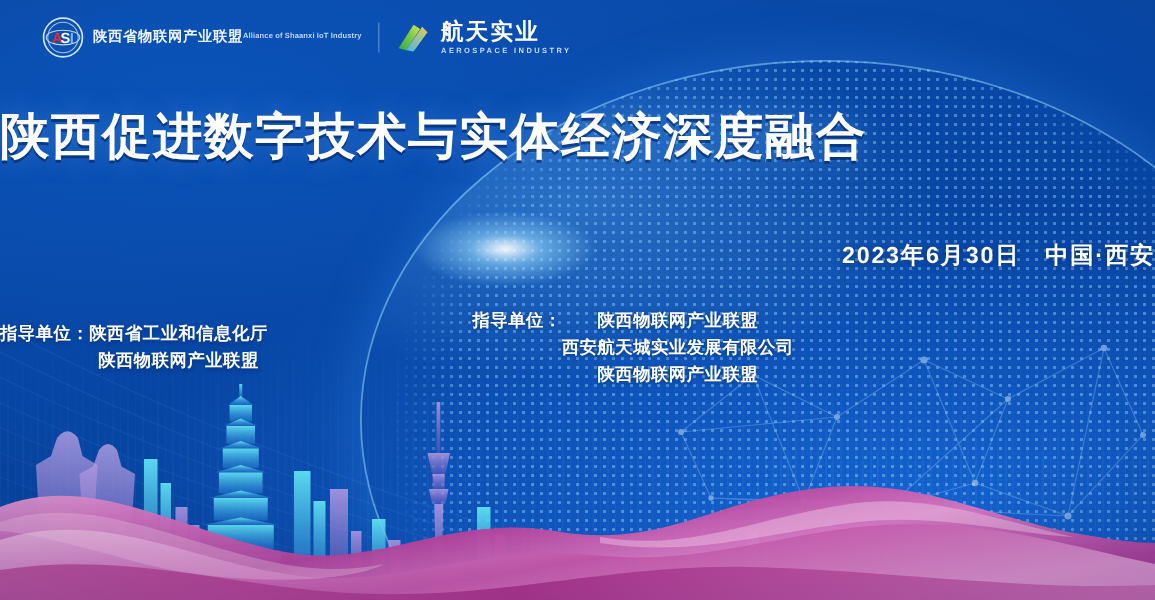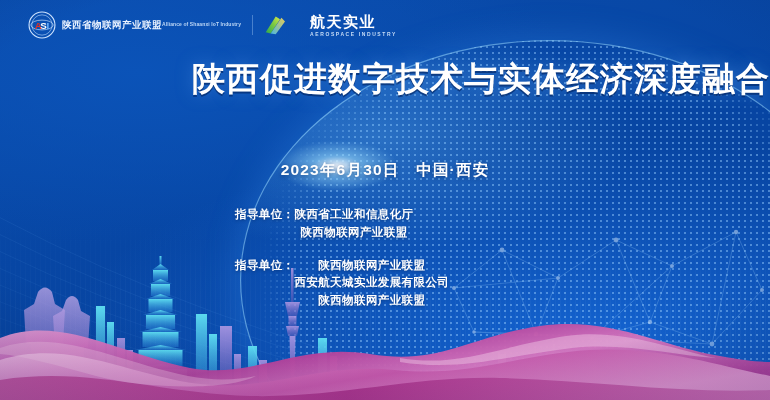--- a/index.html
+++ b/index.html
@@ -94,73 +94,73 @@
   .asi-text { display: flex; flex-direction: row; justify-content: center; line-height: 1; }
   .asi-cn {
     font-size: 9.5px; font-weight: bold; letter-spacing: .5px;
     color: #e9f2ff; white-space: nowrap;
   }
   .asi-en {
     font-size: 5px; font-weight: bold; letter-spacing: .1px;
     color: #bcd6f5; white-space: nowrap; margin-top: 2px;
   }
   .divider-dot { width: 1px; height: 20px; background: rgba(190,220,255,.35); }
-  .aero-mark { display: flex; align-items: center; gap: 24px; }
+  .aero-mark { display: flex; align-items: center; gap: 8px; }
   .aero-swoosh { width: 22px; height: 20px; flex: none; }
   .aero-text { display: flex; flex-direction: column; line-height: 1; }
   .aero-cn {
     font-size: 15px; font-weight: bold; color: #ffffff; letter-spacing: 1.5px; white-space: nowrap;
   }
   .aero-en {
     font-size: 5px; font-weight: bold; color: #c6dcf7; letter-spacing: 1.6px;
     margin-top: 3px; white-space: nowrap;
   }
 
   
   .headline {
     position: absolute;
-    left: 0; right: 0; top: 58px;
-    text-align: right;
+    left: 0; right: 0; top: 70px;
+    text-align: left;
     z-index: 6;
   }
   .headline .ln {
     display: block;
     color: #ffffff;
     font-weight: bold;
     font-size: 33px;
     line-height: 1.28;
     letter-spacing: 1px;
     text-shadow:
       0 2px 0 rgba(3,38,100,.65),
       0 0 18px rgba(110,180,255,.35);
     white-space: nowrap;
   }
 
   .datebar {
     position: absolute;
     left: 0; right: 0; top: 160px;
-    text-align: center;
+    text-align: right;
     z-index: 6;
   }
   .datebar .dtxt {
     color: #ffffff;
     font-weight: bold;
     font-size: 15.5px;
     letter-spacing: 1.2px;
     text-shadow: 0 1px 4px rgba(3,34,90,.6);
     white-space: nowrap;
   }
 
   
   .orgs {
     position: absolute;
     left: 0; right: 0; top: 206px;
     z-index: 6;
     display: flex;
-    flex-direction: column;
+    flex-direction: row;
     align-items: center;
     gap: 15px;
   }
   .org-block {
     display: flex;
     align-items: flex-start;
     width: 300px;
   }
   .org-label {
     color: #ffffff;

